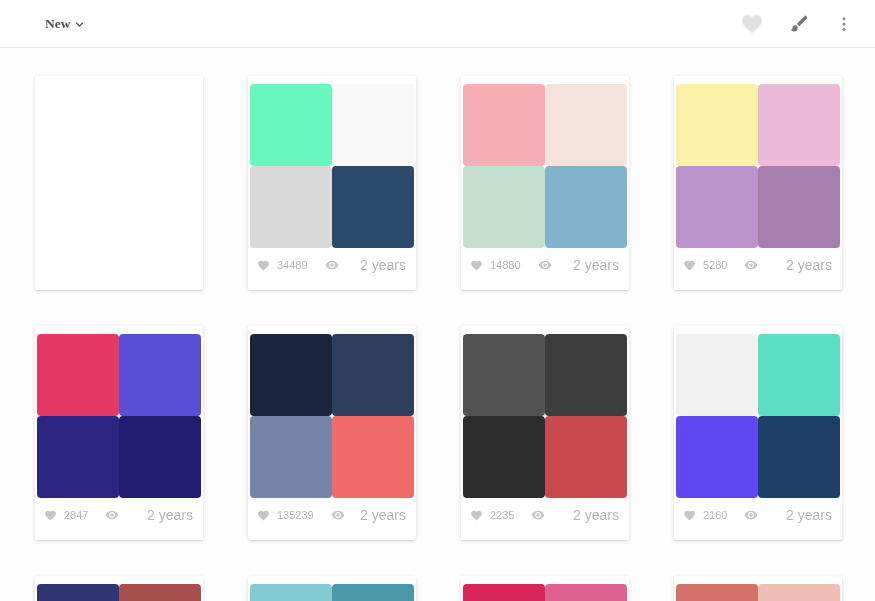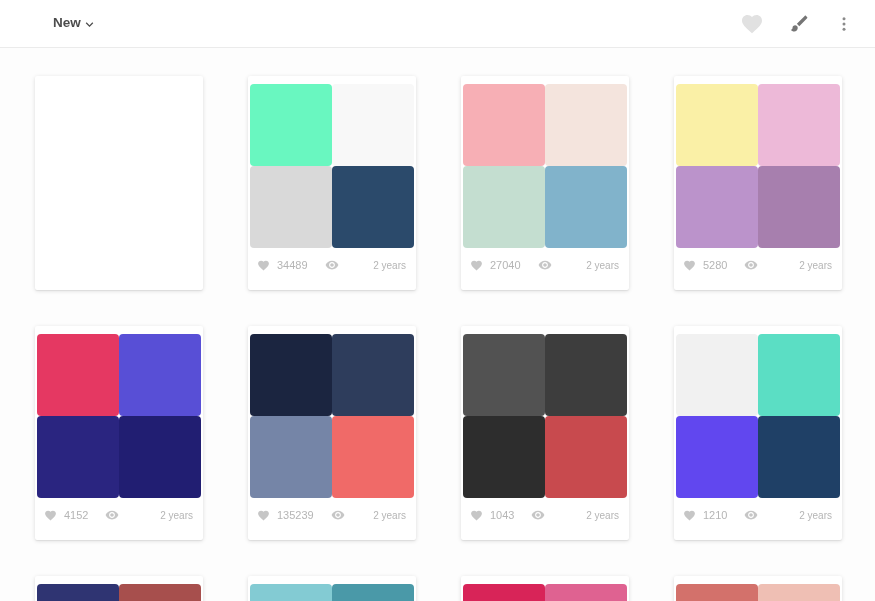--- a/index.html
+++ b/index.html
@@ -18,27 +18,29 @@
     align-items: center;
     padding: 0 22px 0 25px;
   }
   .logo {
     font-size: 21px;
     color: #cbcbcb;
     letter-spacing: 0.5px;
     cursor: pointer;
   }
   .sort-dropdown {
-    margin-left: 28px;
-    display: flex;
+    margin-left: 20px;
+    display: flex;
+    align-items: center;
     gap: 1px;
     font-size: 13.5px;
     font-weight: 700;
     color: #4d4d4d;
     cursor: pointer;
+    font-family: Liberation Serif, serif;
   }
   .sort-dropdown svg { width: 15px; height: 15px; fill: #4d4d4d; margin-top: 2px; }
   .header-actions {
     margin-left: auto;
     display: flex;
     align-items: center;
     gap: 25px;
   }
   .icon-btn { background: none; border: none; cursor: pointer; display: flex; align-items: center; }
   .icon-btn svg { display: block; }
@@ -73,21 +75,21 @@
   .card-footer {
     height: 42px;
     display: flex;
     align-items: center;
     padding: 0 10px 8px 9px;
     color: #bcbcbc;
   }
   .card-footer .ft-heart { width: 13px; height: 13px; fill: #c6c6c6; cursor: pointer; }
   .likes-count { font-size: 11px; color: #b5b5b5; margin-left: 7px; }
   .card-footer .ft-eye { width: 14px; height: 14px; fill: #c6c6c6; margin-left: 17px; }
-  .age-label { margin-left: auto; font-size: 10px; color: #b5b5b5; }
+  .age-label { margin-left: auto; font-size: 14px; color: #b5b5b5; }
 </style>
 </head>
 <body>
 
 <header class="app-header">
 
   <div class="sort-dropdown">
     <span>New</span>
     <svg viewBox="0 0 24 24">
       <path d="M7.41 8.59L12 13.17l4.59-4.58L18 10l-6 6-6-6 1.41-1.41z"></path>
@@ -156,21 +158,21 @@
     <div class="swatches">
       <div class="sw" style="background: rgb(247, 175, 181);"></div>
       <div class="sw" style="background: rgb(244, 228, 221);"></div>
       <div class="sw" style="background: rgb(196, 222, 208);"></div>
       <div class="sw" style="background: rgb(129, 179, 203);"></div>
     </div>
     <footer class="card-footer">
       <svg class="ft-heart" viewBox="0 0 24 24">
         <path d="M12 21.35l-1.45-1.32C5.4 15.36 2 12.28 2 8.5 2 5.42 4.42 3 7.5 3c1.74 0 3.41.81 4.5 2.09C13.09 3.81 14.76 3 16.5 3 19.58 3 22 5.42 22 8.5c0 3.78-3.4 6.86-8.55 11.54L12 21.35z"></path>
       </svg>
-      <span class="likes-count">27040</span>
+      <span class="likes-count">14880</span>
       <svg class="ft-eye" viewBox="0 0 24 24">
         <path d="M12 4.5C7 4.5 2.73 7.61 1 12c1.73 4.39 6 7.5 11 7.5s9.27-3.11 11-7.5c-1.73-4.39-6-7.5-11-7.5zM12 17c-2.76 0-5-2.24-5-5s2.24-5 5-5 5 2.24 5 5-2.24 5-5 5zm0-8c-1.66 0-3 1.34-3 3s1.34 3 3 3 3-1.34 3-3-1.34-3-3-3z"></path>
       </svg>
       <span class="age-label">2 years</span>
     </footer>
   </article>
     <article class="card">
     <div class="swatches">
       <div class="sw" style="background: rgb(250, 240, 166);"></div>
       <div class="sw" style="background: rgb(237, 185, 216);"></div>
@@ -192,21 +194,21 @@
     <div class="swatches">
       <div class="sw" style="background: rgb(229, 56, 98);"></div>
       <div class="sw" style="background: rgb(88, 79, 214);"></div>
       <div class="sw" style="background: rgb(42, 37, 128);"></div>
       <div class="sw" style="background: rgb(33, 30, 114);"></div>
     </div>
     <footer class="card-footer">
       <svg class="ft-heart" viewBox="0 0 24 24">
         <path d="M12 21.35l-1.45-1.32C5.4 15.36 2 12.28 2 8.5 2 5.42 4.42 3 7.5 3c1.74 0 3.41.81 4.5 2.09C13.09 3.81 14.76 3 16.5 3 19.58 3 22 5.42 22 8.5c0 3.78-3.4 6.86-8.55 11.54L12 21.35z"></path>
       </svg>
-      <span class="likes-count">4152</span>
+      <span class="likes-count">2847</span>
       <svg class="ft-eye" viewBox="0 0 24 24">
         <path d="M12 4.5C7 4.5 2.73 7.61 1 12c1.73 4.39 6 7.5 11 7.5s9.27-3.11 11-7.5c-1.73-4.39-6-7.5-11-7.5zM12 17c-2.76 0-5-2.24-5-5s2.24-5 5-5 5 2.24 5 5-2.24 5-5 5zm0-8c-1.66 0-3 1.34-3 3s1.34 3 3 3 3-1.34 3-3-1.34-3-3-3z"></path>
       </svg>
       <span class="age-label">2 years</span>
     </footer>
   </article>
     <article class="card">
     <div class="swatches">
       <div class="sw" style="background: rgb(27, 37, 64);"></div>
       <div class="sw" style="background: rgb(46, 61, 92);"></div>
@@ -228,39 +230,39 @@
     <div class="swatches">
       <div class="sw" style="background: rgb(82, 82, 82);"></div>
       <div class="sw" style="background: rgb(61, 61, 61);"></div>
       <div class="sw" style="background: rgb(45, 45, 45);"></div>
       <div class="sw" style="background: rgb(200, 74, 78);"></div>
     </div>
     <footer class="card-footer">
       <svg class="ft-heart" viewBox="0 0 24 24">
         <path d="M12 21.35l-1.45-1.32C5.4 15.36 2 12.28 2 8.5 2 5.42 4.42 3 7.5 3c1.74 0 3.41.81 4.5 2.09C13.09 3.81 14.76 3 16.5 3 19.58 3 22 5.42 22 8.5c0 3.78-3.4 6.86-8.55 11.54L12 21.35z"></path>
       </svg>
-      <span class="likes-count">1043</span>
+      <span class="likes-count">2235</span>
       <svg class="ft-eye" viewBox="0 0 24 24">
         <path d="M12 4.5C7 4.5 2.73 7.61 1 12c1.73 4.39 6 7.5 11 7.5s9.27-3.11 11-7.5c-1.73-4.39-6-7.5-11-7.5zM12 17c-2.76 0-5-2.24-5-5s2.24-5 5-5 5 2.24 5 5-2.24 5-5 5zm0-8c-1.66 0-3 1.34-3 3s1.34 3 3 3 3-1.34 3-3-1.34-3-3-3z"></path>
       </svg>
       <span class="age-label">2 years</span>
     </footer>
   </article>
     <article class="card">
     <div class="swatches">
       <div class="sw" style="background: rgb(241, 241, 241);"></div>
       <div class="sw" style="background: rgb(91, 222, 196);"></div>
       <div class="sw" style="background: rgb(97, 71, 239);"></div>
       <div class="sw" style="background: rgb(31, 64, 102);"></div>
     </div>
     <footer class="card-footer">
       <svg class="ft-heart" viewBox="0 0 24 24">
         <path d="M12 21.35l-1.45-1.32C5.4 15.36 2 12.28 2 8.5 2 5.42 4.42 3 7.5 3c1.74 0 3.41.81 4.5 2.09C13.09 3.81 14.76 3 16.5 3 19.58 3 22 5.42 22 8.5c0 3.78-3.4 6.86-8.55 11.54L12 21.35z"></path>
       </svg>
-      <span class="likes-count">1210</span>
+      <span class="likes-count">2160</span>
       <svg class="ft-eye" viewBox="0 0 24 24">
         <path d="M12 4.5C7 4.5 2.73 7.61 1 12c1.73 4.39 6 7.5 11 7.5s9.27-3.11 11-7.5c-1.73-4.39-6-7.5-11-7.5zM12 17c-2.76 0-5-2.24-5-5s2.24-5 5-5 5 2.24 5 5-2.24 5-5 5zm0-8c-1.66 0-3 1.34-3 3s1.34 3 3 3 3-1.34 3-3-1.34-3-3-3z"></path>
       </svg>
       <span class="age-label">2 years</span>
     </footer>
   </article>
     <article class="card">
     <div class="swatches">
       <div class="sw" style="background: rgb(47, 52, 114);"></div>
       <div class="sw" style="background: rgb(167, 79, 77);"></div>

